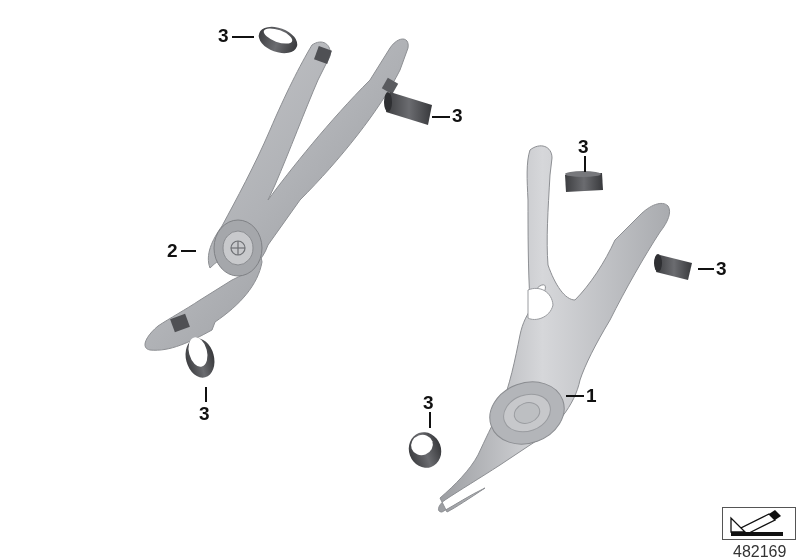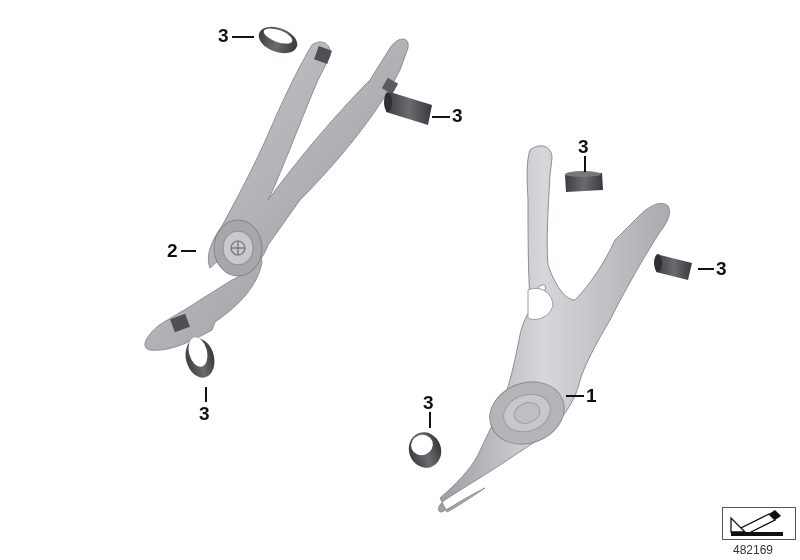--- a/index.html
+++ b/index.html
@@ -4,21 +4,21 @@
 <style>
   html, body { margin:0; padding:0; background:#ffffff; }
   body { width:800px; height:560px; position:relative; overflow:hidden;
          font-family:"Liberation Sans", sans-serif; }
   .canvas { position:absolute; left:0; top:0; width:800px; height:560px; }
   .callout { position:absolute; font-weight:bold; font-size:19px; color:#111;
              font-family:"Liberation Sans", sans-serif; line-height:1; }
   .leader { position:absolute; background:#111; }
   .ref-box { position:absolute; left:722px; top:507px; width:74px; height:33px;
              border:1px solid #555; background:#fff; box-sizing:border-box; }
-  .ref-num { position:absolute; left:733px; top:543px; font-size:12px; color:#333; }
+  .ref-num { position:absolute; left:733px; top:543px; font-size:16px; color:#333; }
 </style>
 </head>
 <body>
 
 <svg class="canvas" viewBox="0 0 800 560" width="800" height="560">
   <defs>
     <linearGradient id="gray1" x1="0" y1="0" x2="1" y2="0">
       <stop offset="0" stop-color="#9a9c a0"></stop>
       <stop offset="0" stop-color="#9b9da1"></stop>
       <stop offset="0.45" stop-color="#d6d7da"></stop>

